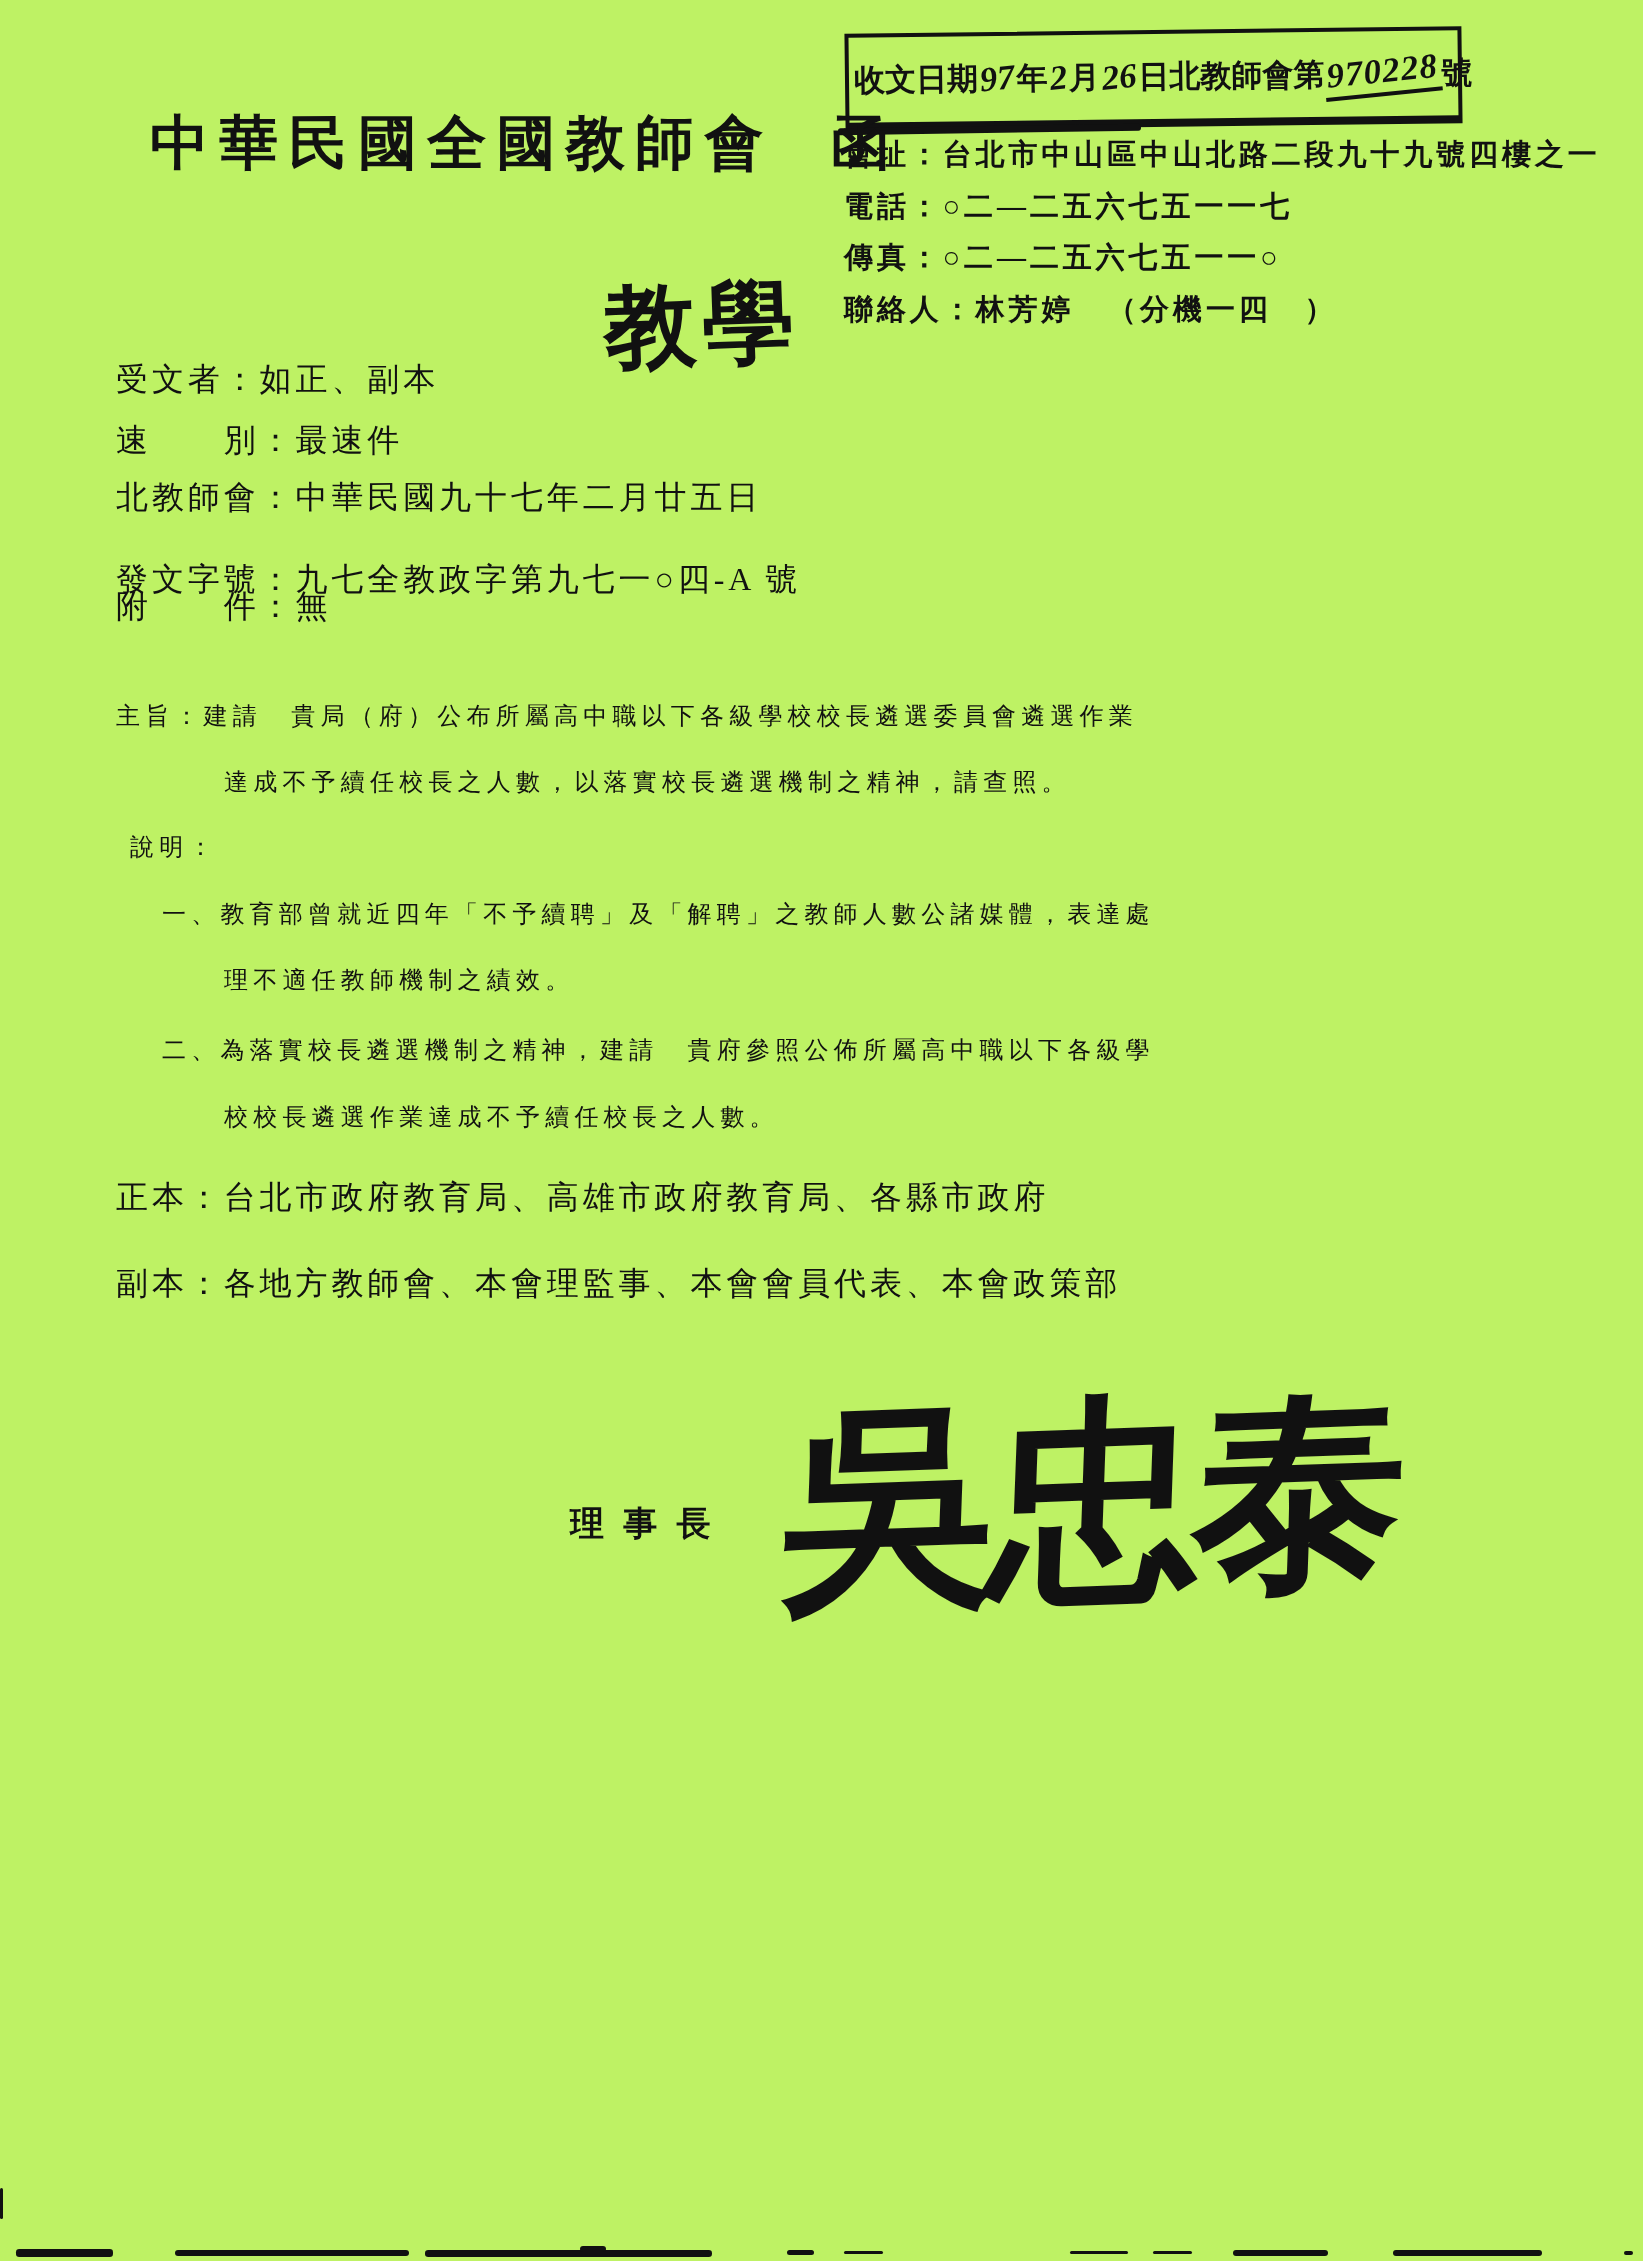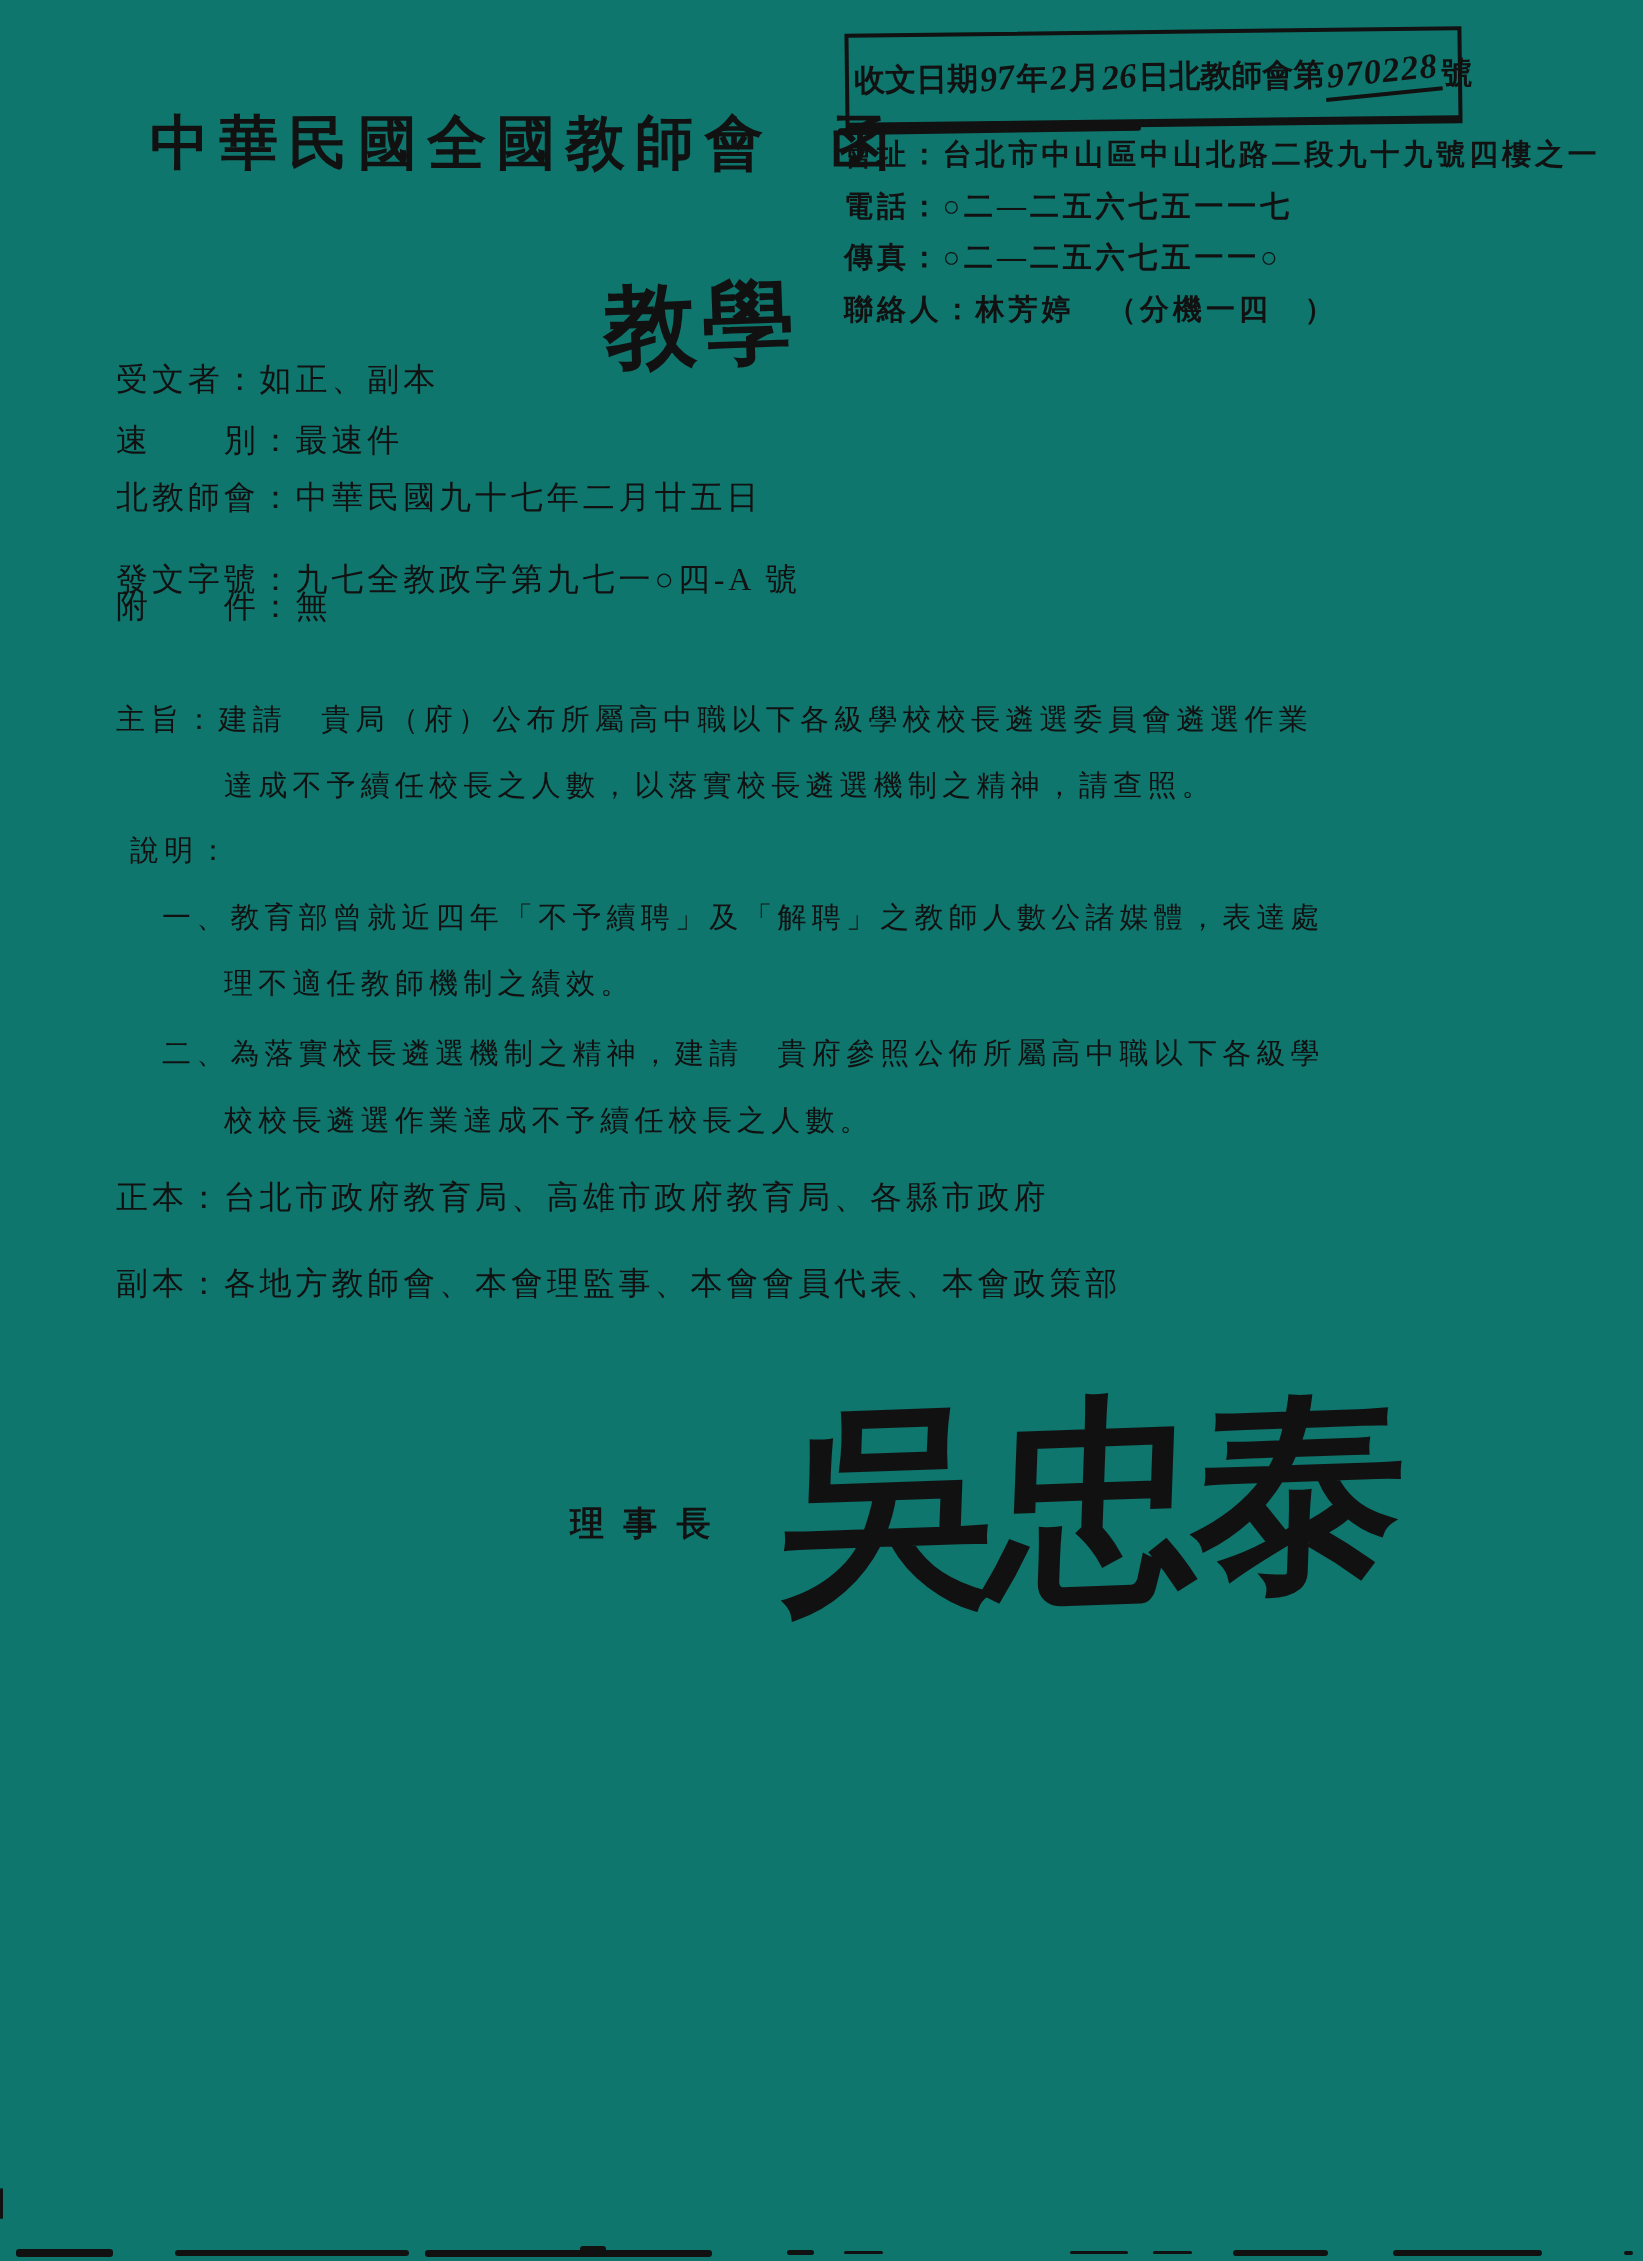--- a/index.html
+++ b/index.html
@@ -5,21 +5,21 @@
   html, body {
     margin: 0;
     padding: 0;
     background: #e8e8e8;
   }
   .page {
     position: relative;
     width: 1643px;
     height: 2261px;
     margin: 0 auto;
-    background: #0f766e;
+    background: #bef264;
     color: #111111;
     font-family: "Liberation Serif", "DejaVu Serif", serif;
     overflow: hidden;
   }
 
   
   .stamp {
     position: absolute;
     left: 845px;
     top: 30px;
@@ -104,21 +104,21 @@
   }
   .m-recipient  { top: 358px; }
   .m-speed      { top: 419px; }
   .m-date       { top: 476px; }
   .m-refno      { top: 530px; margin-top: 28px; }
   .m-attachment { top: 585px; }
 
   
   .body-line {
     position: absolute;
-    font-size: 29px;
+    font-size: 24px;
     letter-spacing: 5.2px;
   }
   .b-subject1 { left: 116px; top: 700px; }
   .b-subject2 { left: 224px; top: 766px; }
   .b-explain  { left: 116px; top: 831px; margin-left: 14px; }
   .b-i1l1     { left: 162px; top: 898px; }
   .b-i1l2     { left: 224px; top: 964px; }
   .b-i2l1     { left: 162px; top: 1034px; }
   .b-i2l2     { left: 224px; top: 1101px; }
 

